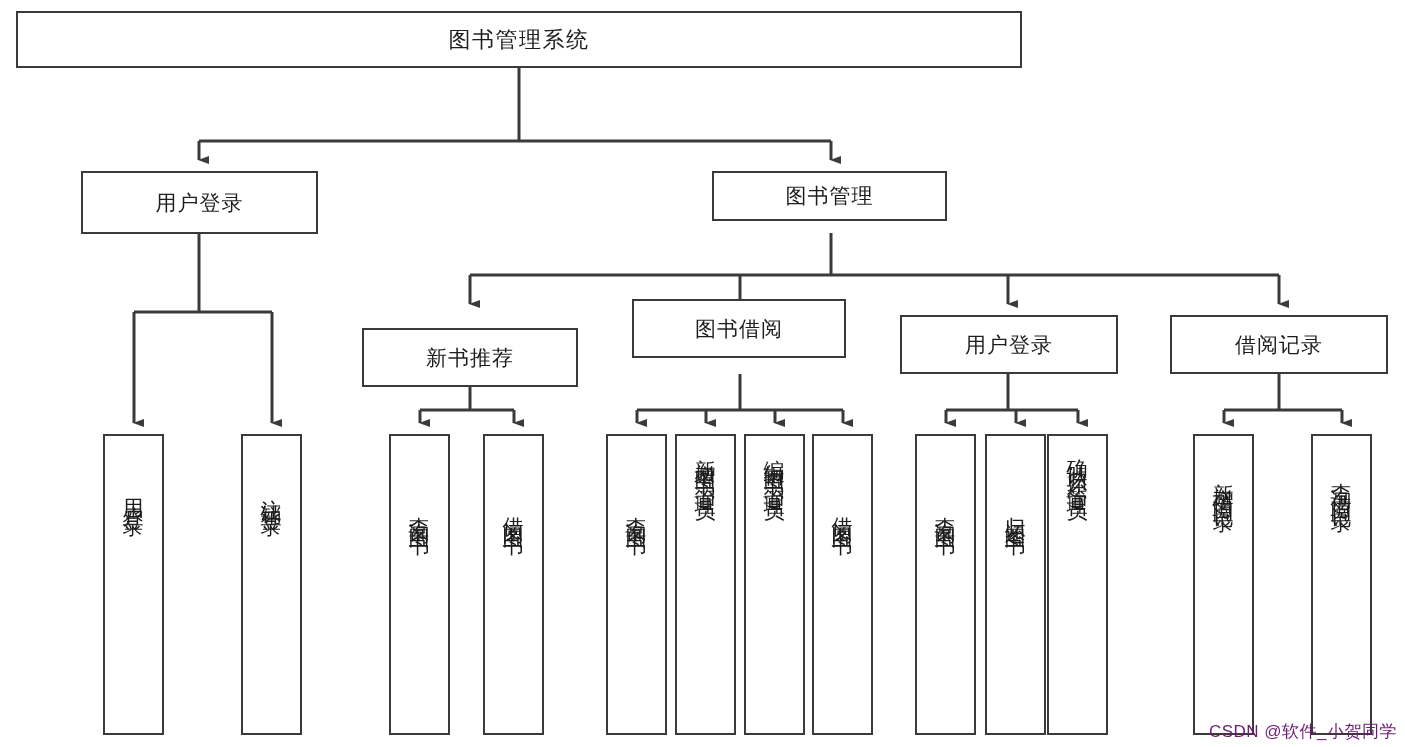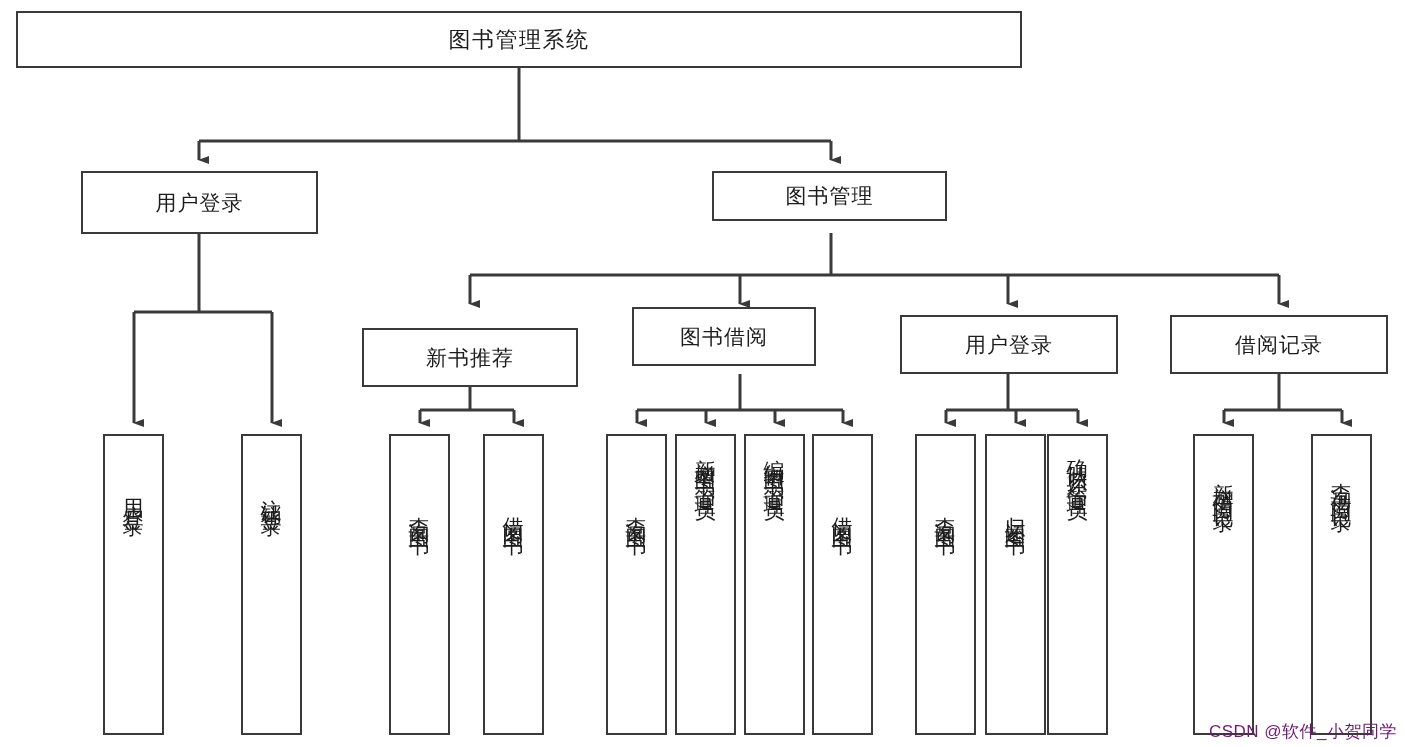--- a/index.html
+++ b/index.html
@@ -127,21 +127,21 @@
   <div class="node horiz" style="left:81px; top:171px; width:237px; height:63px;">
     <span>用户登录</span>
   </div>
   <div class="node horiz" style="left:712px; top:171px; width:235px; height:50px;">
     <span>图书管理</span>
   </div>
 
   <div class="node horiz" style="left:362px; top:328px; width:216px; height:59px;">
     <span>新书推荐</span>
   </div>
-  <div class="node horiz" style="left:632px; top:307px; width:184px; height:59px;font-family:Liberation Serif, serif;">
+  <div class="node horiz" style="left:632px; top:299px; width:214px; height:59px;font-family:Liberation Serif, serif;">
     <span>图书借阅</span>
   </div>
   <div class="node horiz" style="left:900px; top:315px; width:218px; height:59px;">
     <span>用户登录</span>
   </div>
   <div class="node horiz" style="left:1170px; top:315px; width:218px; height:59px;">
     <span>借阅记录</span>
   </div>
 
   <div class="node vert" style="left:103px; top:434px; width:61px; height:301px; align-items:flex-start; padding-top:46px;">

